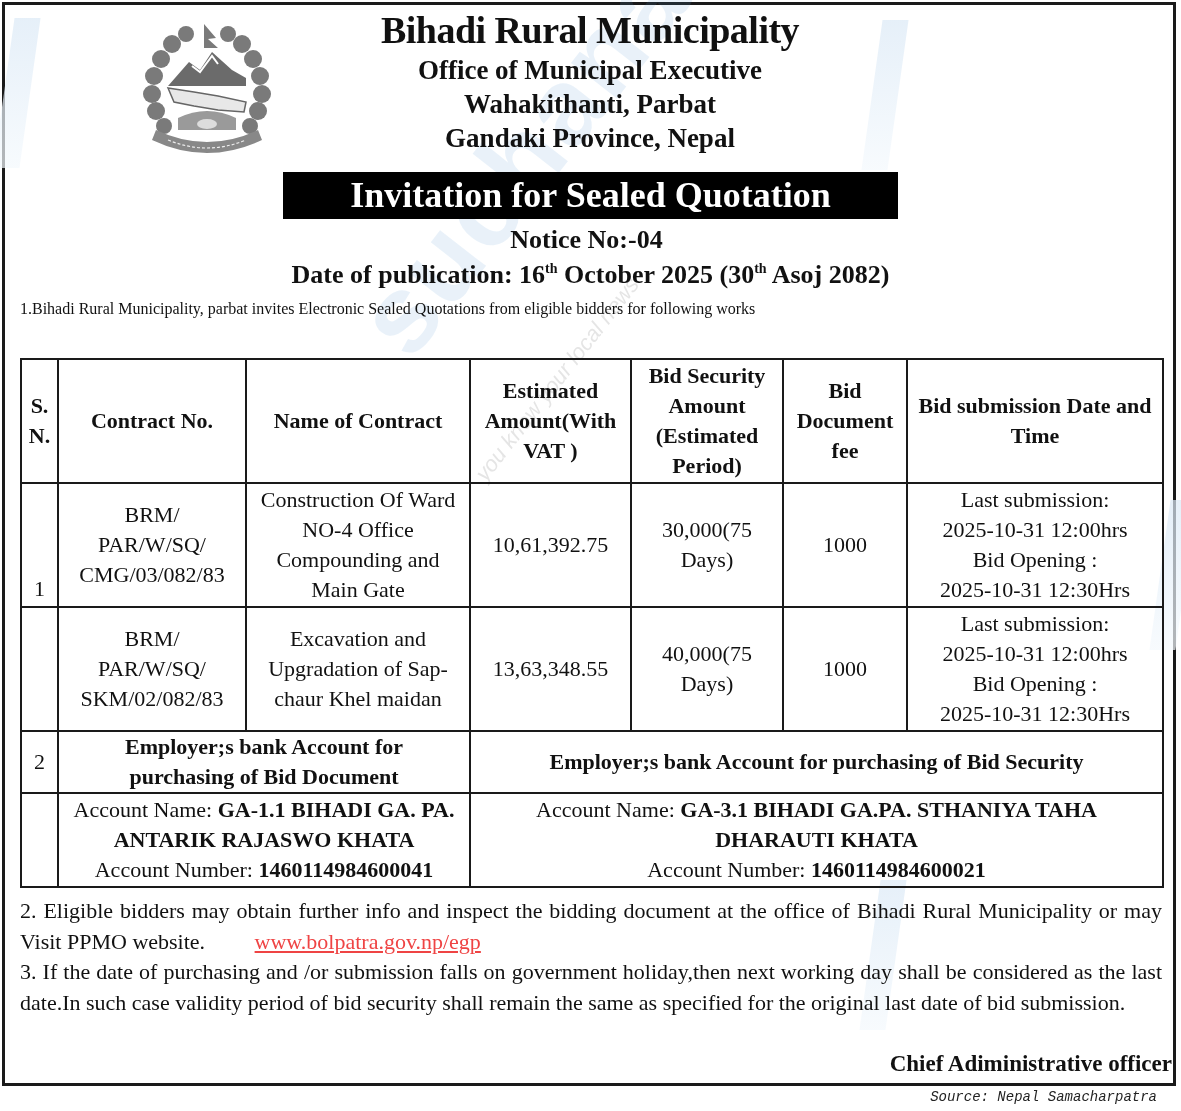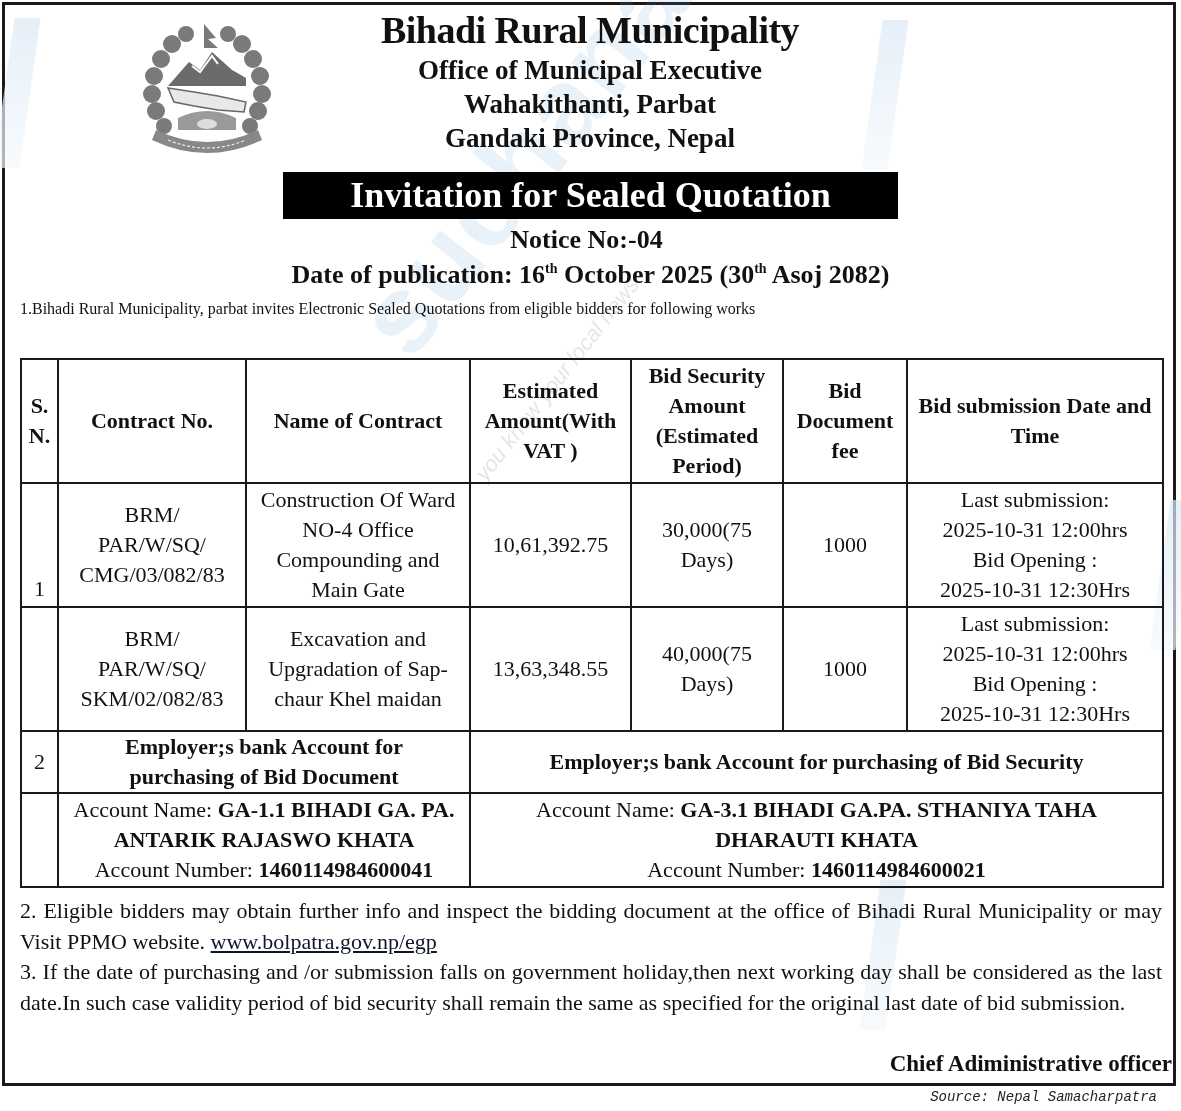--- a/index.html
+++ b/index.html
@@ -43,21 +43,21 @@
   table.bids {
     position: absolute; left: 20px; top: 358px; width: 1142px; border-collapse: collapse;
     font-size: 22px; table-layout: fixed;
   }
   table.bids td, table.bids th { border: 2px solid #1a1a1a; text-align: center; vertical-align: middle; line-height: 30px; }
   table.bids th { font-weight: bold; height: 124px; }
   table.bids td.sn-bottom { vertical-align: bottom; padding-bottom: 2px; }
   .bold { font-weight: bold; }
 
   .notes { position: absolute; left: 20px; top: 896px; width: 1142px; font-size: 22px; line-height: 30.5px; text-align: justify; }
-  .notes a { color: #0f172a; text-decoration: underline; }
+  .notes a { color: #ef4444; text-decoration: underline; margin-left: 44px; }
 
   .signature { position: absolute; right: 9px; top: 1049px; font-weight: bold; font-size: 23px; line-height: 30px; }
   .source { position: absolute; right: 24px; top: 1089px; font-family: Liberation Mono, monospace; font-style: italic; font-size: 14px; color: #222; }
 </style>
 </head>
 <body>
 
 <div class="frame"></div>
 
 <div class="wm-stripe" style="left:4px;top:18px;"></div>

